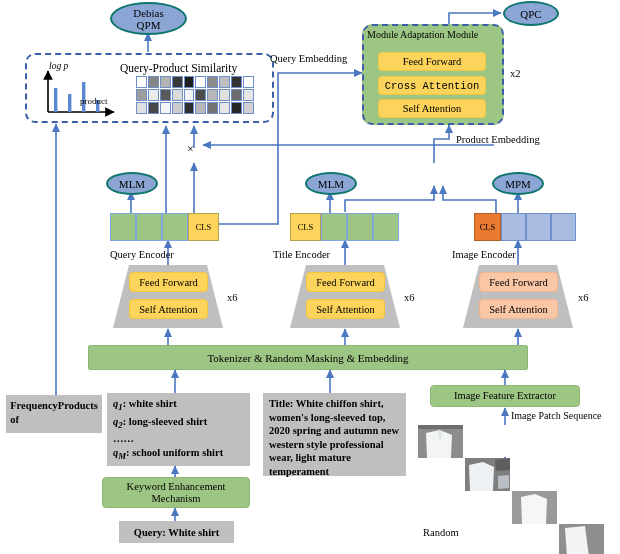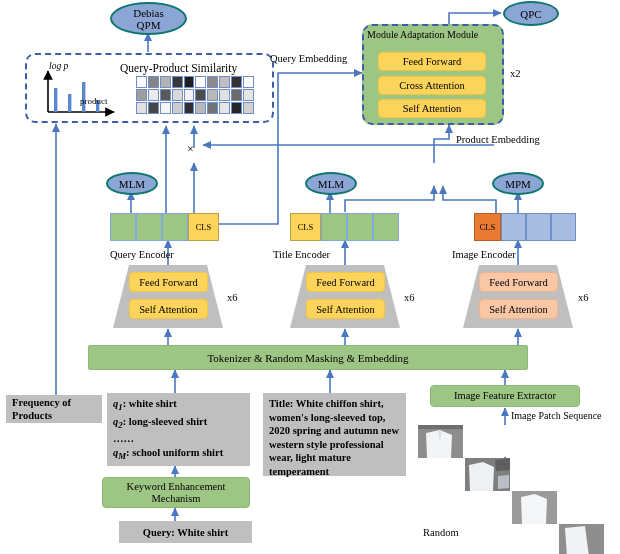--- a/index.html
+++ b/index.html
@@ -165,21 +165,21 @@
       <div style="background: rgb(230, 230, 230); border: 0.5px solid rgb(111, 143, 200);"></div>
       <div style="background: rgb(38, 38, 38); border: 0.5px solid rgb(111, 143, 200);"></div>
       <div style="background: rgb(209, 209, 209); border: 0.5px solid rgb(111, 143, 200);"></div>
     </div>
 
   <div class="abs lbl" style="left:270px;top:53px;font-size:10.5px;">Query Embedding</div>
 
   <div class="abs dashbox" style="left:362px;top:24px;width:142px;height:101px;background:#9dc583;"></div>
   <div class="abs lbl" style="left:367px;top:29px;font-size:10px;">Module Adaptation Module</div>
   <div class="abs yellowbox" style="left:378px;top:52px;width:108px;height:19px;">Feed Forward</div>
-  <div class="abs yellowbox" style="left:378px;top:76px;width:108px;height:19px;">Cross Attention</div>
+  <div class="abs yellowbox" style="left:378px;top:76px;width:108px;height:19px;font-family:Liberation Mono, monospace;">Cross Attention</div>
   <div class="abs yellowbox" style="left:378px;top:99px;width:108px;height:19px;">Self Attention</div>
   <div class="abs lbl" style="left:510px;top:68px;font-size:10.5px;">x2</div>
 
   <div class="abs lbl" style="left:456px;top:134px;font-size:10.5px;">Product Embedding</div>
 
   <div class="abs multi" style="left:187px;top:142px;">×</div>
 
   <div class="abs ellipse" style="left:106px;top:172px;width:52px;height:23px;">
     <span>MLM</span>
   </div>
@@ -232,21 +232,21 @@
 
   <svg class="abs" width="110" height="65" style="left:463px;top:265px;">
     <polygon points="16,0 94,0 110,63 0,63" fill="#bfbfbf"></polygon>
   </svg>
   <div class="abs peachbox" style="left:479px;top:272px;width:79px;height:20px;">Feed Forward</div>
   <div class="abs peachbox" style="left:479px;top:299px;width:79px;height:20px;">Self Attention</div>
   <div class="abs lbl" style="left:578px;top:292px;">x6</div>
 
   <div class="abs greenbox" style="left:88px;top:345px;width:440px;height:25px;border-radius:2px;font-size:11px;">Tokenizer &amp; Random Masking &amp; Embedding</div>
 
-  <div class="abs textbox" style="left:6px;top:395px;width:96px;height:28px;display:flex;flex-direction:column;justify-content:center;">
+  <div class="abs textbox" style="left:6px;top:395px;width:96px;height:38px;display:flex;justify-content:center;">
     <span>Frequency of</span>
     <span>Products</span>
   </div>
 
   <div class="abs textbox" style="left:107px;top:393px;width:143px;height:73px;">
     <div>
       <i><b>q</b><sub>1</sub></i><span>: white shirt</span>
     </div>
     <div>
       <i><b>q</b><sub>2</sub></i><span>: long-sleeved shirt</span>
@@ -255,21 +255,21 @@
     <div>
       <i><b>q</b><sub>M</sub></i><span>: school uniform shirt</span>
     </div>
   </div>
 
   <div class="abs greenbox" style="left:102px;top:477px;width:148px;height:31px;flex-direction:column;">
     <span>Keyword Enhancement</span>
     <span>Mechanism</span>
   </div>
 
-  <div class="abs graybox" style="left:119px;top:521px;width:133px;height:22px;font-weight:bold;">Query: White shirt</div>
+  <div class="abs graybox" style="left:119px;top:521px;width:115px;height:22px;font-weight:bold;">Query: White shirt</div>
 
   <div class="abs textbox" style="left:263px;top:393px;width:143px;height:83px;">Title: White chiffon shirt, women's long-sleeved top, 2020 spring and autumn new western style professional wear, light mature temperament</div>
 
   <div class="abs greenbox" style="left:430px;top:385px;width:150px;height:22px;">Image Feature Extractor</div>
 
   <div class="abs lbl" style="left:511px;top:410px;font-size:10px;">Image Patch Sequence</div>
 
   <div class="abs photo" style="left:418px;top:425px;width:45px;height:33px;">
     <svg width="45" height="33" viewBox="0 0 45 33">
         <rect width="45" height="33" fill="#8d8d8d"></rect>

